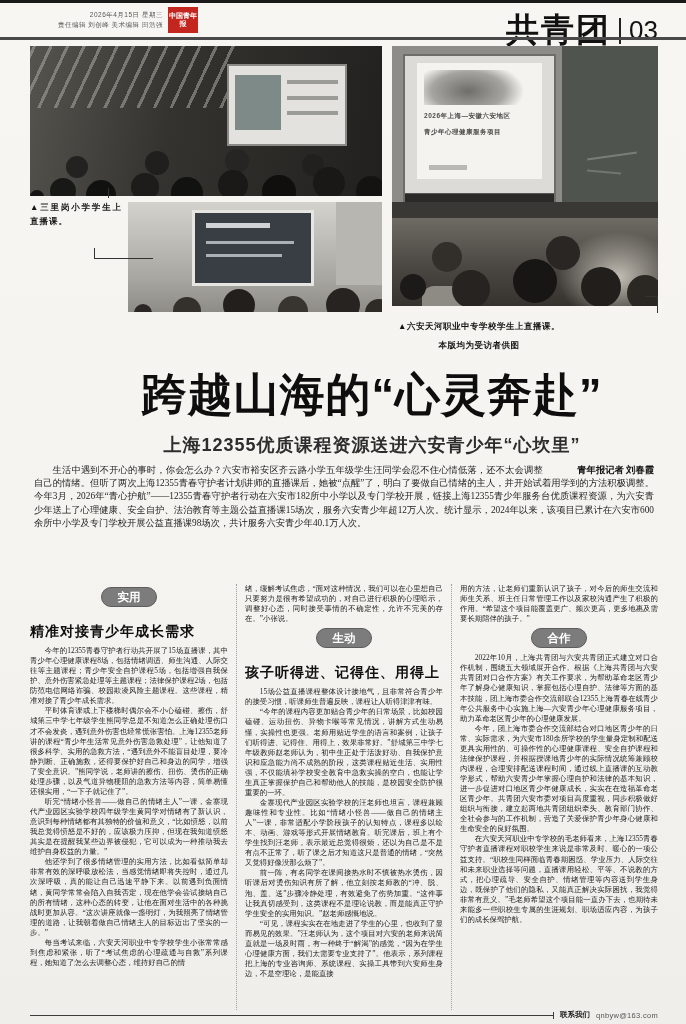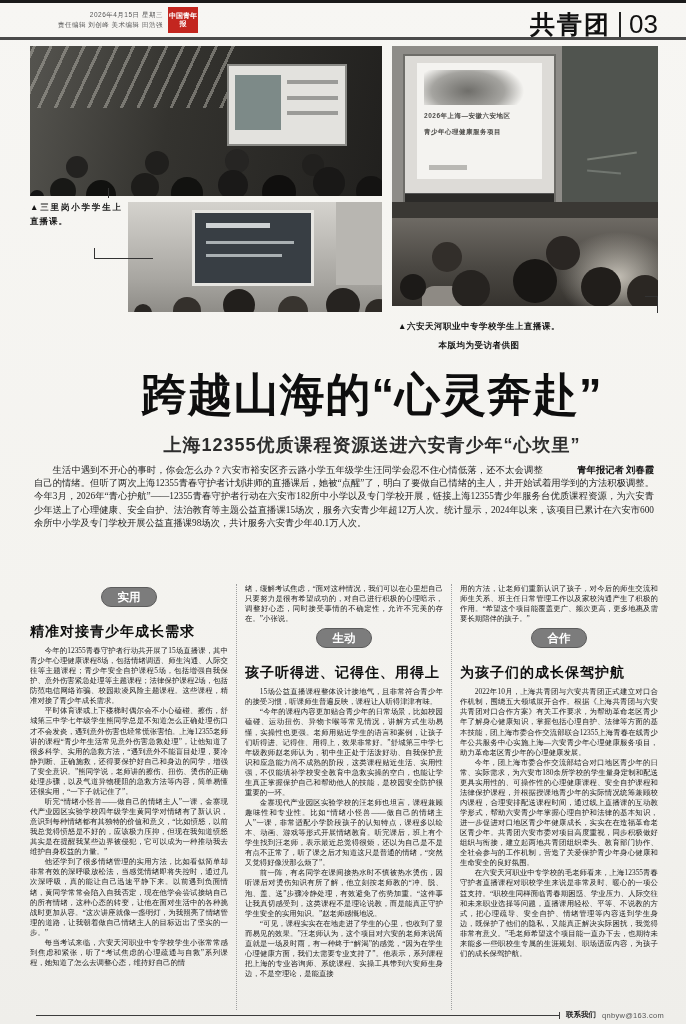--- a/index.html
+++ b/index.html
@@ -8,21 +8,21 @@
         font-family:"Liberation Sans",sans-serif;color:#1c1c1c;overflow:hidden;}
   .topstrip{position:absolute;left:0;top:0;width:100%;height:3px;background:#1a1a1a;}
 
   
   .hdr-left{position:absolute;left:58px;top:7px;display:flex;align-items:center;gap:5px;}
   .hdr-meta{text-align:right;font-size:6.5px;line-height:1.6;color:#555;letter-spacing:.5px;}
   .masthead{width:30px;height:26px;background:#c3261f;color:#fff;font-size:7px;line-height:8px;
             font-weight:bold;display:flex;align-items:center;justify-content:center;text-align:center;
             font-family:"Liberation Serif",serif;overflow:hidden;}
   .hdr-right{position:absolute;right:28px;top:8px;display:flex;align-items:center;gap:8px;}
-  .hdr-section{font-size:25px;font-weight:900;letter-spacing:2px;color:#111;}
+  .hdr-section{font-size:33px;font-weight:900;letter-spacing:2px;color:#111;}
   .hdr-divider{width:2px;height:26px;background:#222;}
   .hdr-page{font-size:26px;font-weight:400;color:#111;}
   .hdr-rule{position:absolute;left:0;top:37px;width:100%;height:3px;background:#4a4a4a;}
 
   
   .photo{position:absolute;overflow:hidden;}
   .photoA{left:30px;top:46px;width:352px;height:150px;
           background:linear-gradient(100deg,#55544f 0%,#34332f 40%,#21201e 100%);}
   .photoA .ceiling{position:absolute;left:-10px;top:-8px;width:220px;height:70px;
           background:repeating-linear-gradient(115deg,rgba(170,168,160,.55) 0 3px,rgba(60,60,58,0) 3px 15px);}
@@ -116,21 +116,21 @@
   .badge{width:54px;margin:3px auto 5px;text-align:center;background:#7c7c7c;color:#fff;
          font-weight:bold;font-size:11.5px;line-height:18px;border-radius:10px;border:1px solid #5c5c5c;}
   .col h3{margin:16px 0 5px;font-family:"Liberation Serif",serif;font-weight:900;font-size:14px;
           letter-spacing:1px;text-align:left;color:#0f0f0f;white-space:nowrap;}
   .col p{margin:0;text-indent:2em;font-size:7.4px;line-height:1.36;text-align:justify;
          font-family:"Liberation Serif",serif;color:#222;}
   .col p.cont{text-indent:0;margin-bottom:4px;}
   .col2-top{margin-bottom:2px;}
 
   
-  .footer{position:absolute;left:36px;top:1010px;width:628px;display:flex;align-items:center;gap:6px;}
+  .footer{position:absolute;left:30px;top:1010px;width:628px;display:flex;align-items:center;gap:6px;}
   .footer .line{flex:1;height:1px;background:#3c3c3c;position:relative;}
   .footer .line:after{content:"";position:absolute;right:0;top:-3px;width:1px;height:7px;background:#3c3c3c;}
   .footer .label{font-size:7.5px;font-weight:bold;color:#222;}
   .footer .mail{font-size:7.5px;color:#555;letter-spacing:.3px;}
 </style>
 </head>
 <body>
 
 <div class="page">
   <div class="topstrip"></div>
@@ -230,21 +230,20 @@
       <h3>孩子听得进、记得住、用得上</h3>
       <p>15场公益直播课程整体设计接地气，且非常符合青少年的接受习惯，听课师生普遍反映，课程让人听得津津有味。</p>
       <p>“今年的课程内容更加贴合青少年的日常场景，比如校园磕碰、运动扭伤、异物卡喉等常见情况，讲解方式生动易懂，实操性也更强。老师用贴近学生的语言和案例，让孩子们听得进、记得住、用得上，效果非常好。”舒城第三中学七年级教师赵老师认为，初中生正处于活泼好动、自我保护意识和应急能力尚不成熟的阶段，这类课程贴近生活、实用性强，不仅能填补学校安全教育中急救实操的空白，也能让学生真正掌握保护自己和帮助他人的技能，是校园安全防护很重要的一环。</p>
       <p>金寨现代产业园区实验学校的汪老师也坦言，课程兼顾趣味性和专业性。比如“情绪小怪兽——做自己的情绪主人”一课，非常适配小学阶段孩子的认知特点，课程多以绘本、动画、游戏等形式开展情绪教育。听完课后，班上有个学生找到汪老师，表示最近总觉得很烦，还以为自己是不是有点不正常了，听了课之后才知道这只是普通的情绪，“突然又觉得好像没那么烦了”。</p>
       <p>前一阵，有名同学在课间接热水时不慎被热水烫伤，因听课后对烫伤知识有所了解，他立刻按老师教的“冲、脱、泡、盖、送”步骤冷静处理，有效避免了伤势加重。“这件事让我真切感受到，这类课程不是理论说教，而是能真正守护学生安全的实用知识。”赵老师感慨地说。</p>
       <p>“可见，课程实实在在地走进了学生的心里，也收到了显而易见的效果。”汪老师认为，这个项目对六安的老师来说简直就是一场及时雨，有一种终于“解渴”的感觉，“因为在学生心理健康方面，我们太需要专业支持了”。他表示，系列课程把上海的专业咨询师、系统课程、实操工具带到六安师生身边，不是空理论，是能直接</p>
     </section>
     <section class="col">
       <p class="cont">用的方法，让老师们重新认识了孩子，对今后的师生交流和师生关系、班主任日常管理工作以及家校沟通产生了积极的作用。“希望这个项目能覆盖更广、频次更高，更多地惠及需要长期陪伴的孩子。”</p>
       <div class="badge">合作</div>
-      <h3>为孩子们的成长保驾护航</h3>
       <p>2022年10月，上海共青团与六安共青团正式建立对口合作机制，围绕五大领域展开合作。根据《上海共青团与六安共青团对口合作方案》有关工作要求，为帮助革命老区青少年了解身心健康知识，掌握包括心理自护、法律等方面的基本技能，团上海市委合作交流部联合12355上海青春在线青少年公共服务中心实施上海—六安青少年心理健康服务项目，助力革命老区青少年的心理健康发展。</p>
       <p>今年，团上海市委合作交流部结合对口地区青少年的日常、实际需求，为六安市180余所学校的学生量身定制和配送更具实用性的、可操作性的心理健康课程、安全自护课程和法律保护课程，并根据授课地青少年的实际情况统筹兼顾校内课程，合理安排配送课程时间，通过线上直播课的互动教学形式，帮助六安青少年掌握心理自护和法律的基本知识，进一步促进对口地区青少年健康成长，实实在在造福革命老区青少年。共青团六安市委对项目高度重视，同步积极做好组织与衔接，建立起两地共青团组织牵头、教育部门协作、全社会参与的工作机制，营造了关爱保护青少年身心健康和生命安全的良好氛围。</p>
       <p>在六安天河职业中专学校的毛老师看来，上海12355青春守护者直播课程对职校学生来说是非常及时、暖心的一项公益支持。“职校生同样面临青春期困惑、学业压力、人际交往和未来职业选择等问题，直播课用轻松、平等、不说教的方式，把心理疏导、安全自护、情绪管理等内容送到学生身边，既保护了他们的隐私，又能真正解决实际困扰，我觉得非常有意义。”毛老师希望这个项目能一直办下去，也期待未来能多一些职校生专属的生涯规划、职场适应内容，为孩子们的成长保驾护航。</p>
     </section>
   </div>
 
   <div class="footer">
     <div class="line"></div>
     <span class="label">联系我们</span>
     <span class="mail">qnbyw@163.com</span>

